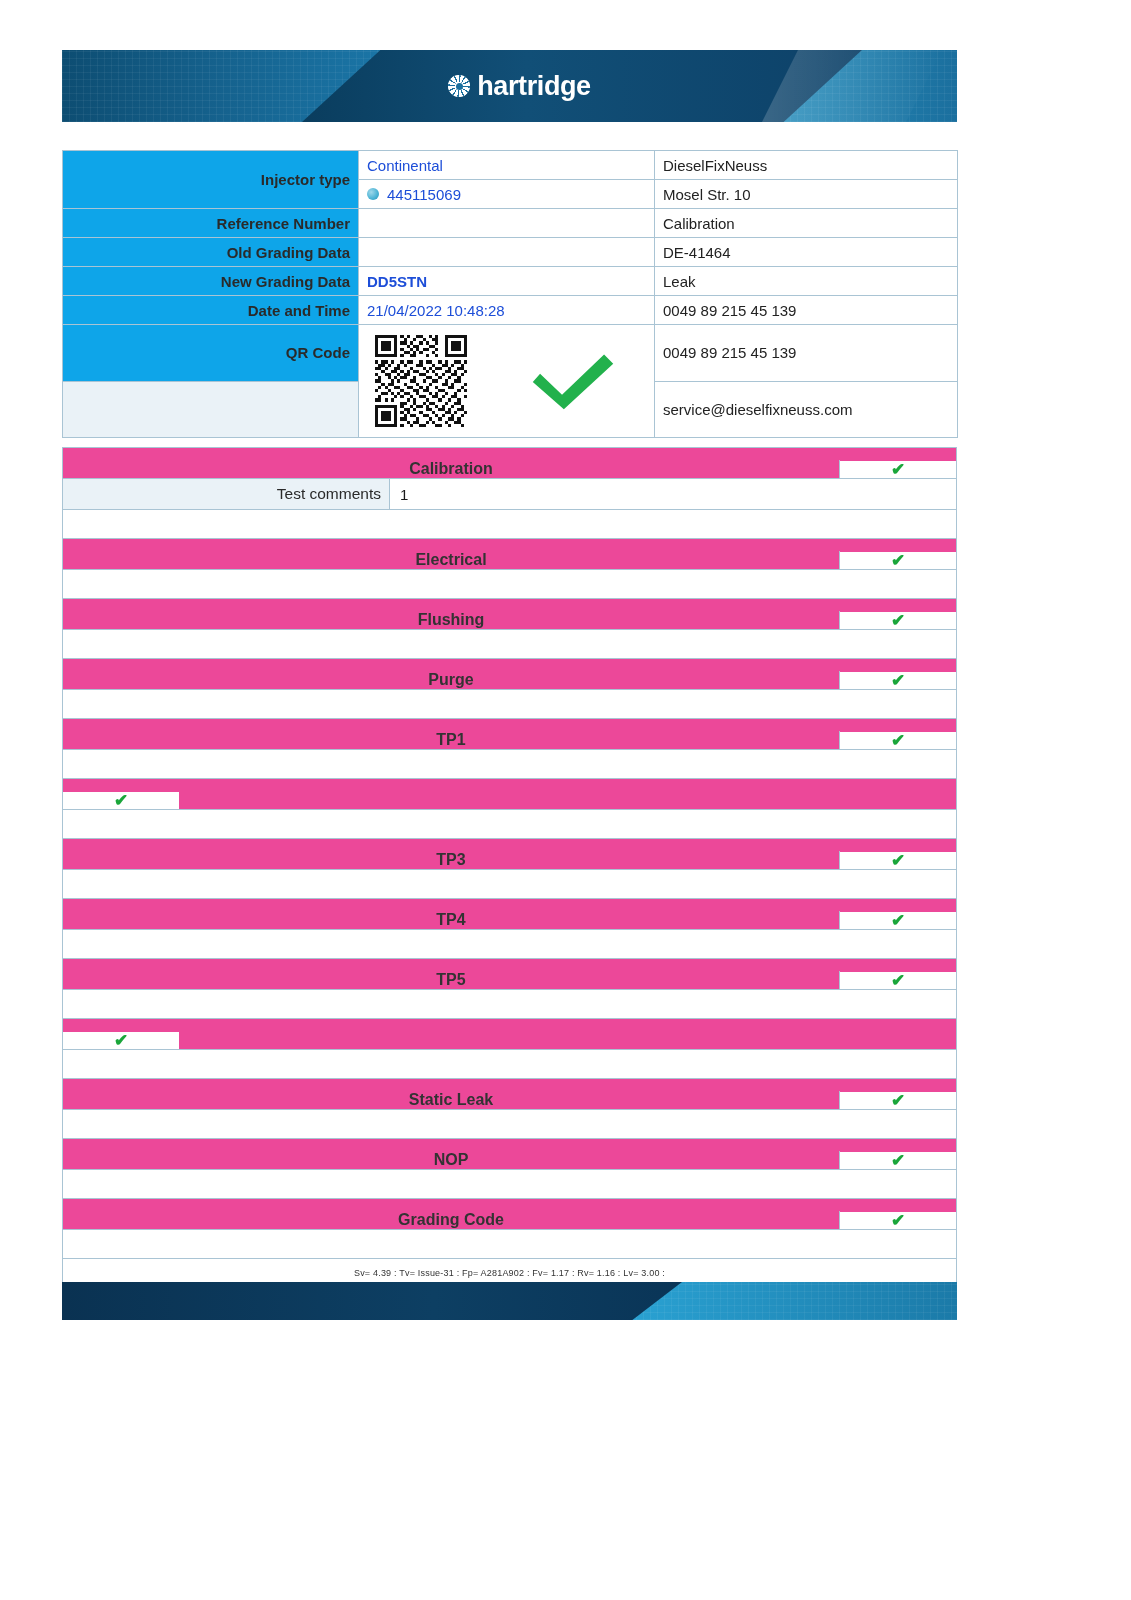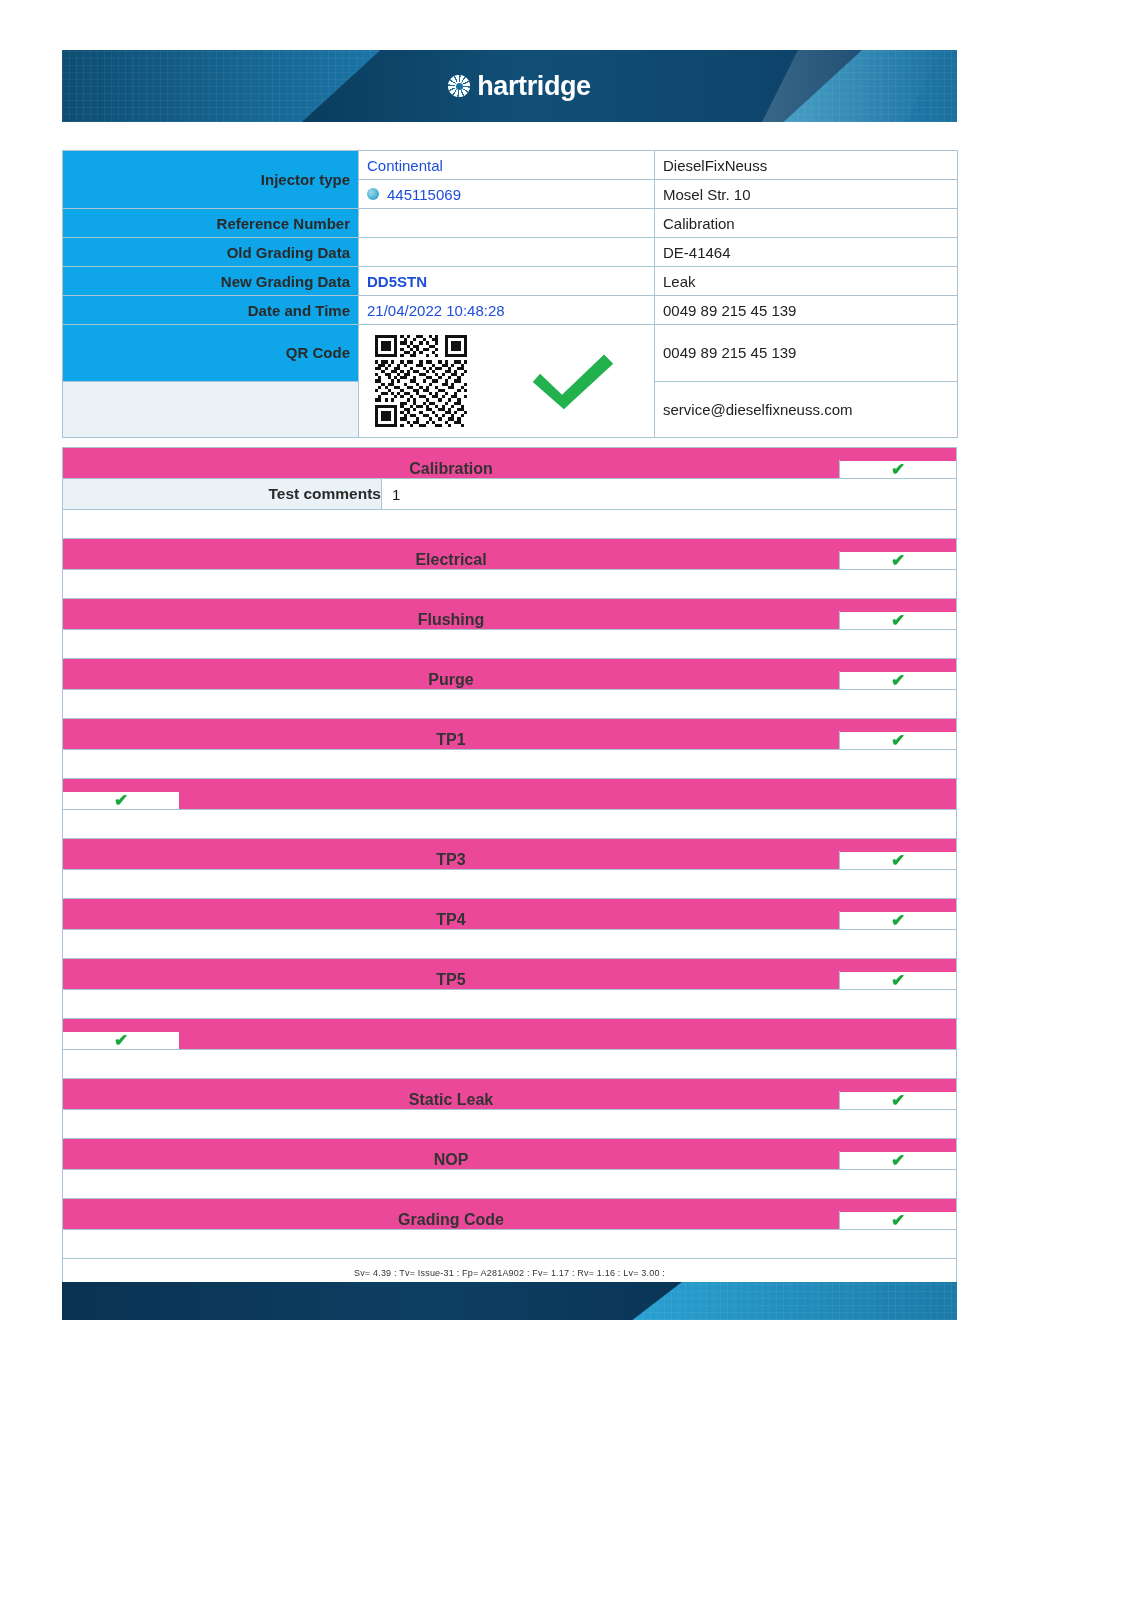--- a/index.html
+++ b/index.html
@@ -250,22 +250,23 @@
     align-items: stretch;
     height: 30px;
     border-bottom: 1px solid #a9c4d4;
   }
   .comments-label {
     flex: 0 0 318px;
     background: #eaf2f7;
     display: flex;
     align-items: center;
     justify-content: flex-end;
+    padding-right: 8px;
     font-size: 15.5px;
-    font-weight: bold;
+    font-weight: normal;
     color: #2a2a2a;
     border-right: 1px solid #a9c4d4;
   }
   .comments-value {
     flex: 1 1 auto;
     background: #ffffff;
     display: flex;
     align-items: center;
     padding-left: 10px;
     font-size: 15px;

